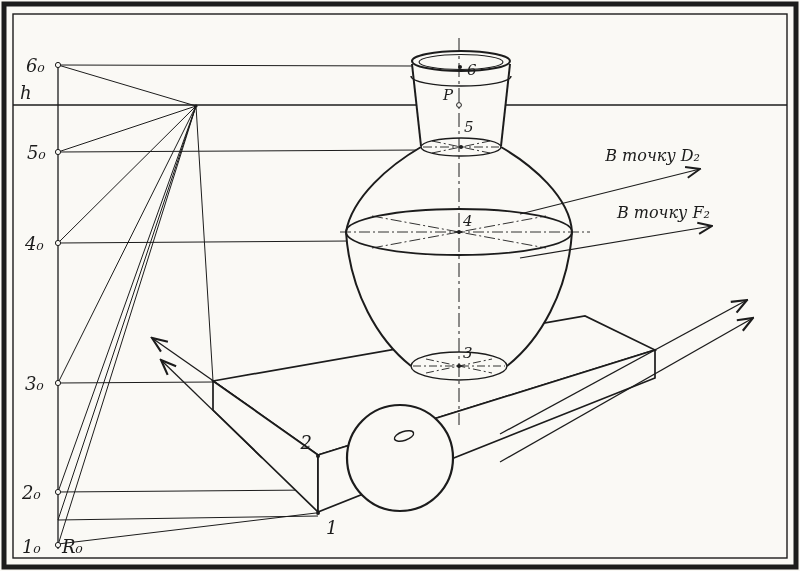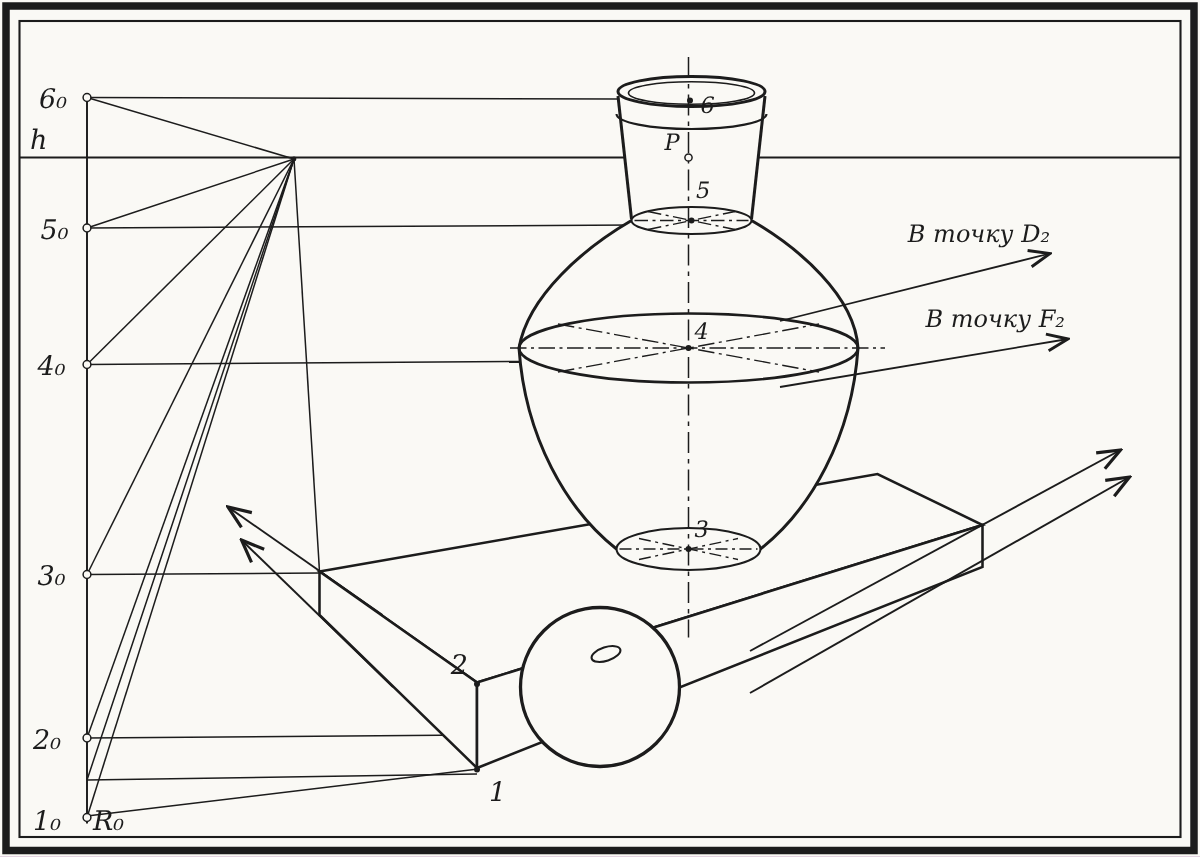--- a/index.html
+++ b/index.html
@@ -1,16 +1,16 @@
 <!DOCTYPE html>
 <html><head>
 <meta charset="utf-8">
 <style>
   html,body{margin:0;padding:0;background:#cfcdc8;}
-  .page{width:800px;height:571px;margin:0 auto;background:#f0abfc;position:relative;text-align:right;}
+  .page{width:800px;height:571px;margin:0 auto;background:#7dd3fc;position:relative;text-align:right;}
   svg{display:block;}
   .ink{stroke:#1c1c1c;fill:none;}
   .fill-paper{fill:#faf9f5;}
   text{fill:#1c1c1c;}
   .lbl{font:italic 18px "DejaVu Serif", serif;}
   .num{font:italic 15px "DejaVu Serif", serif;}
   .ann{font:italic 16px "DejaVu Serif", serif;}
 </style>
 </head>
 <body>

